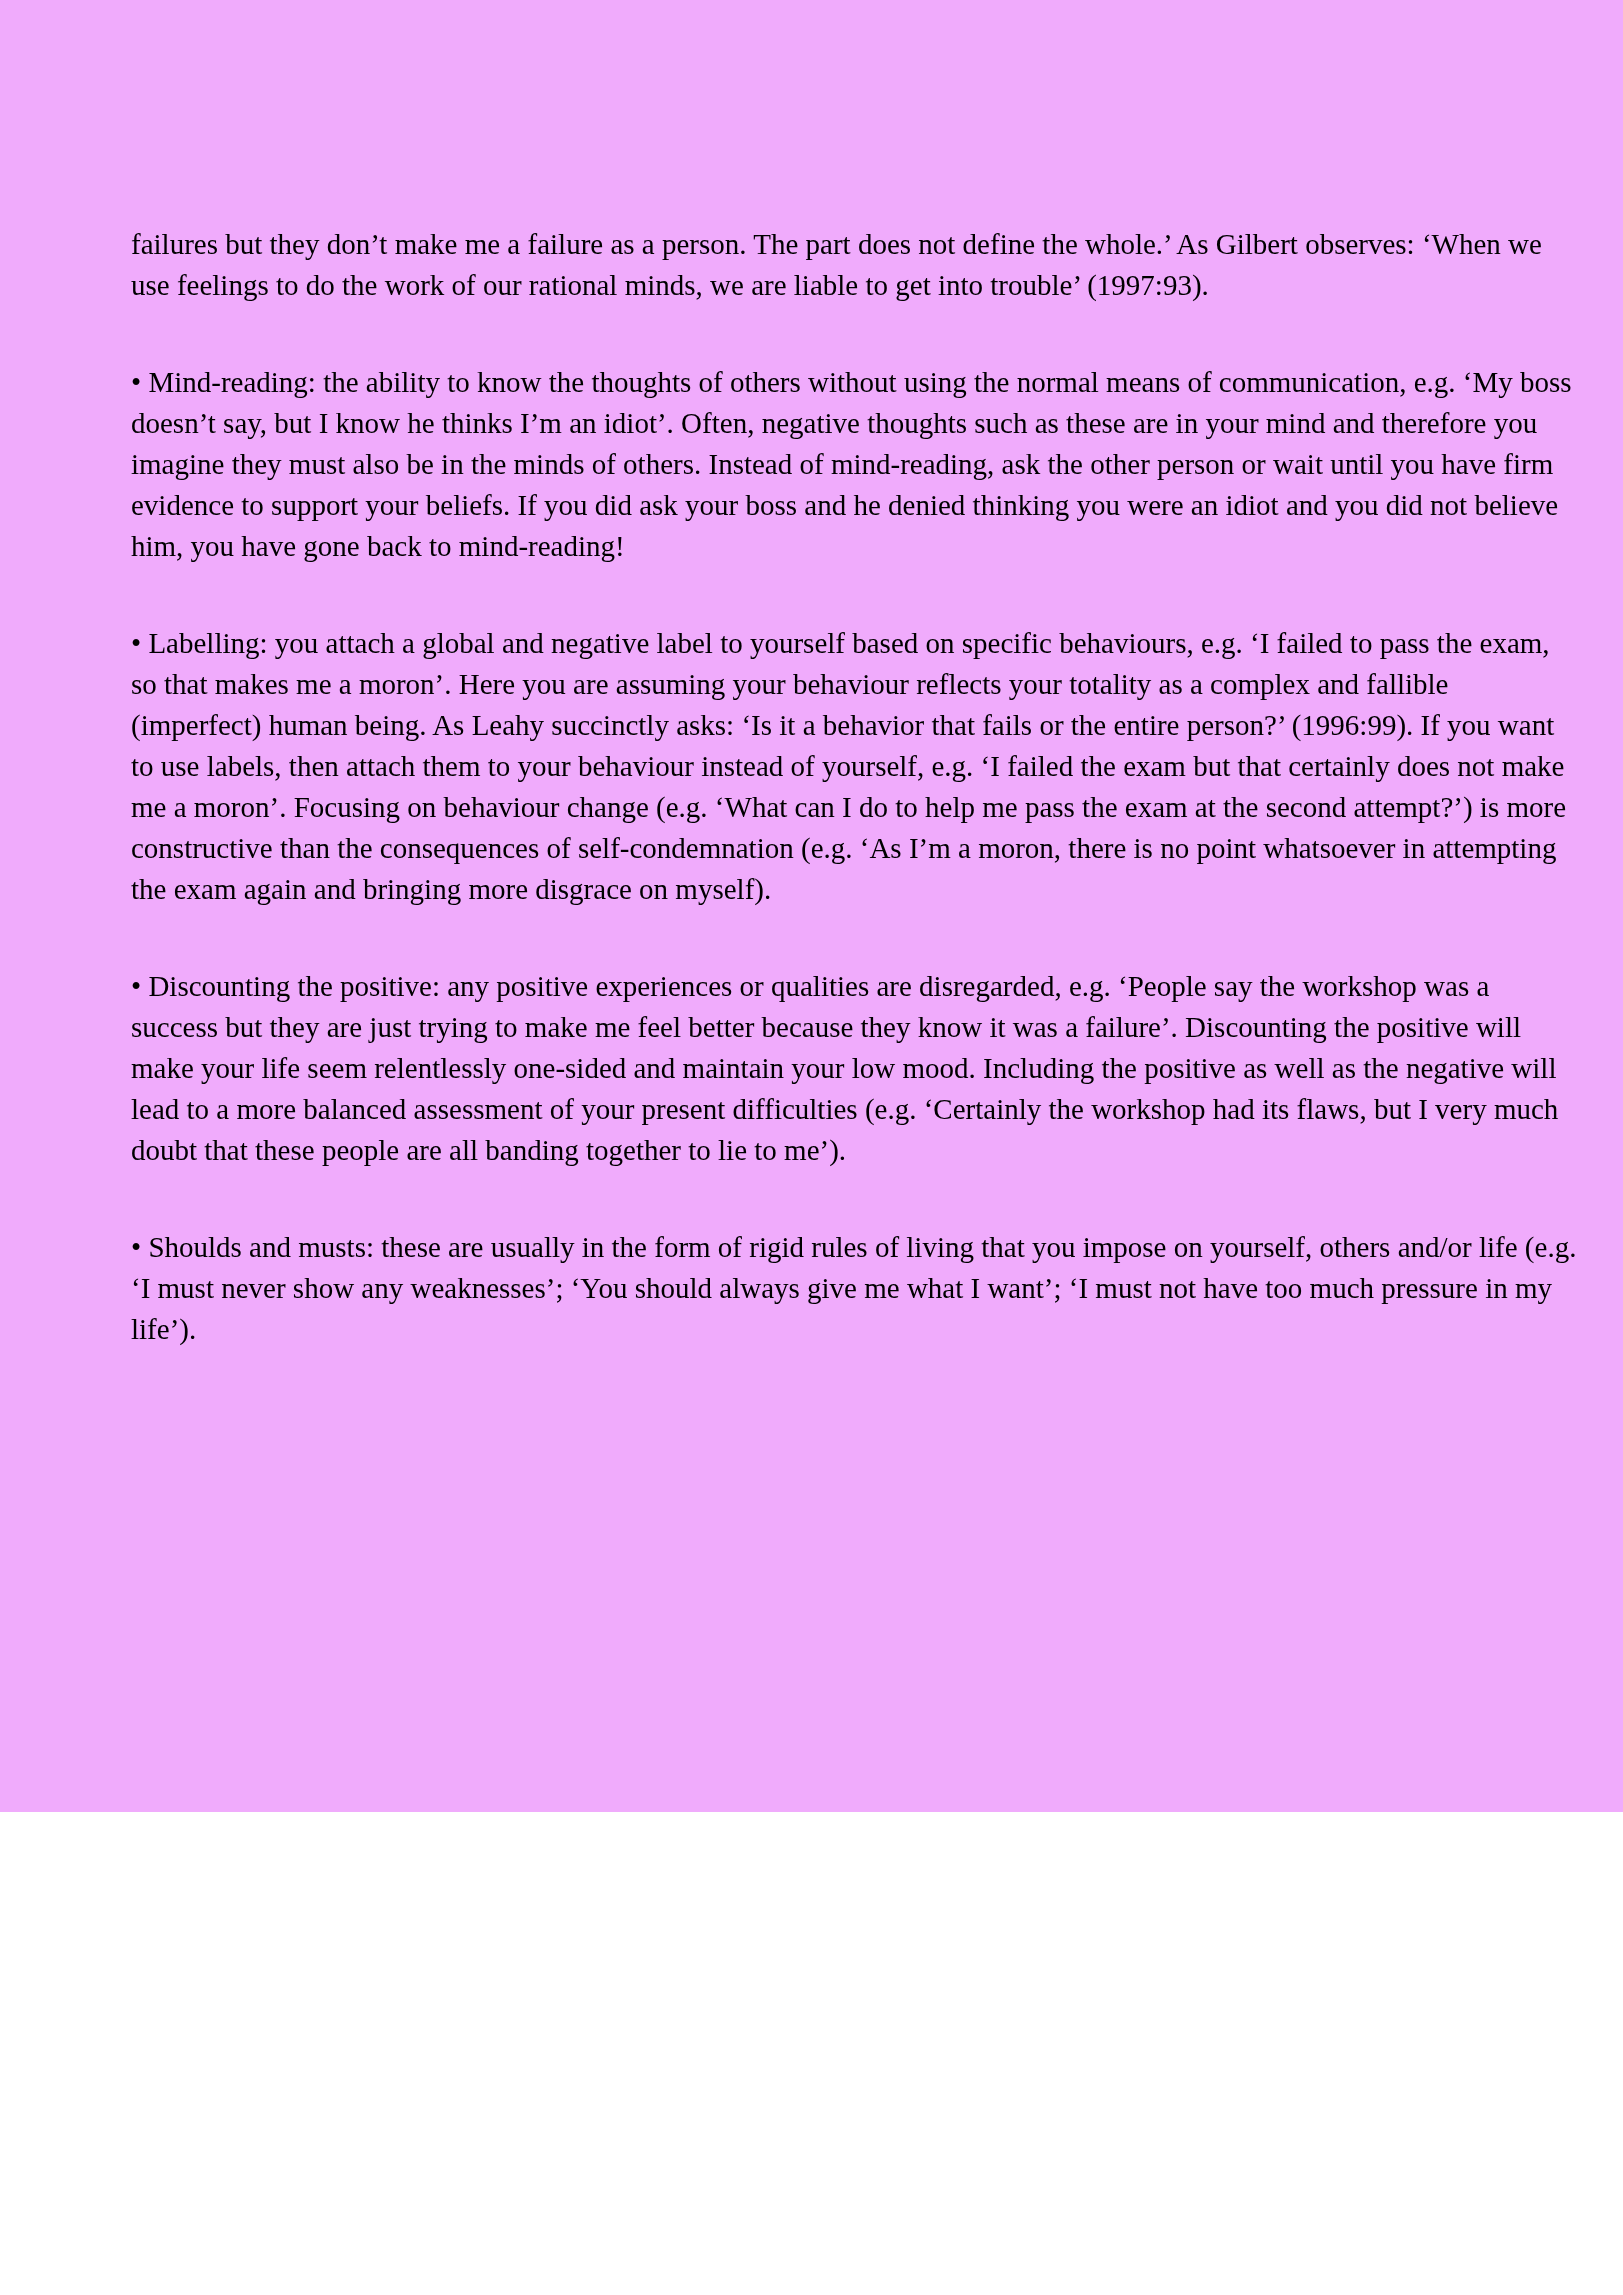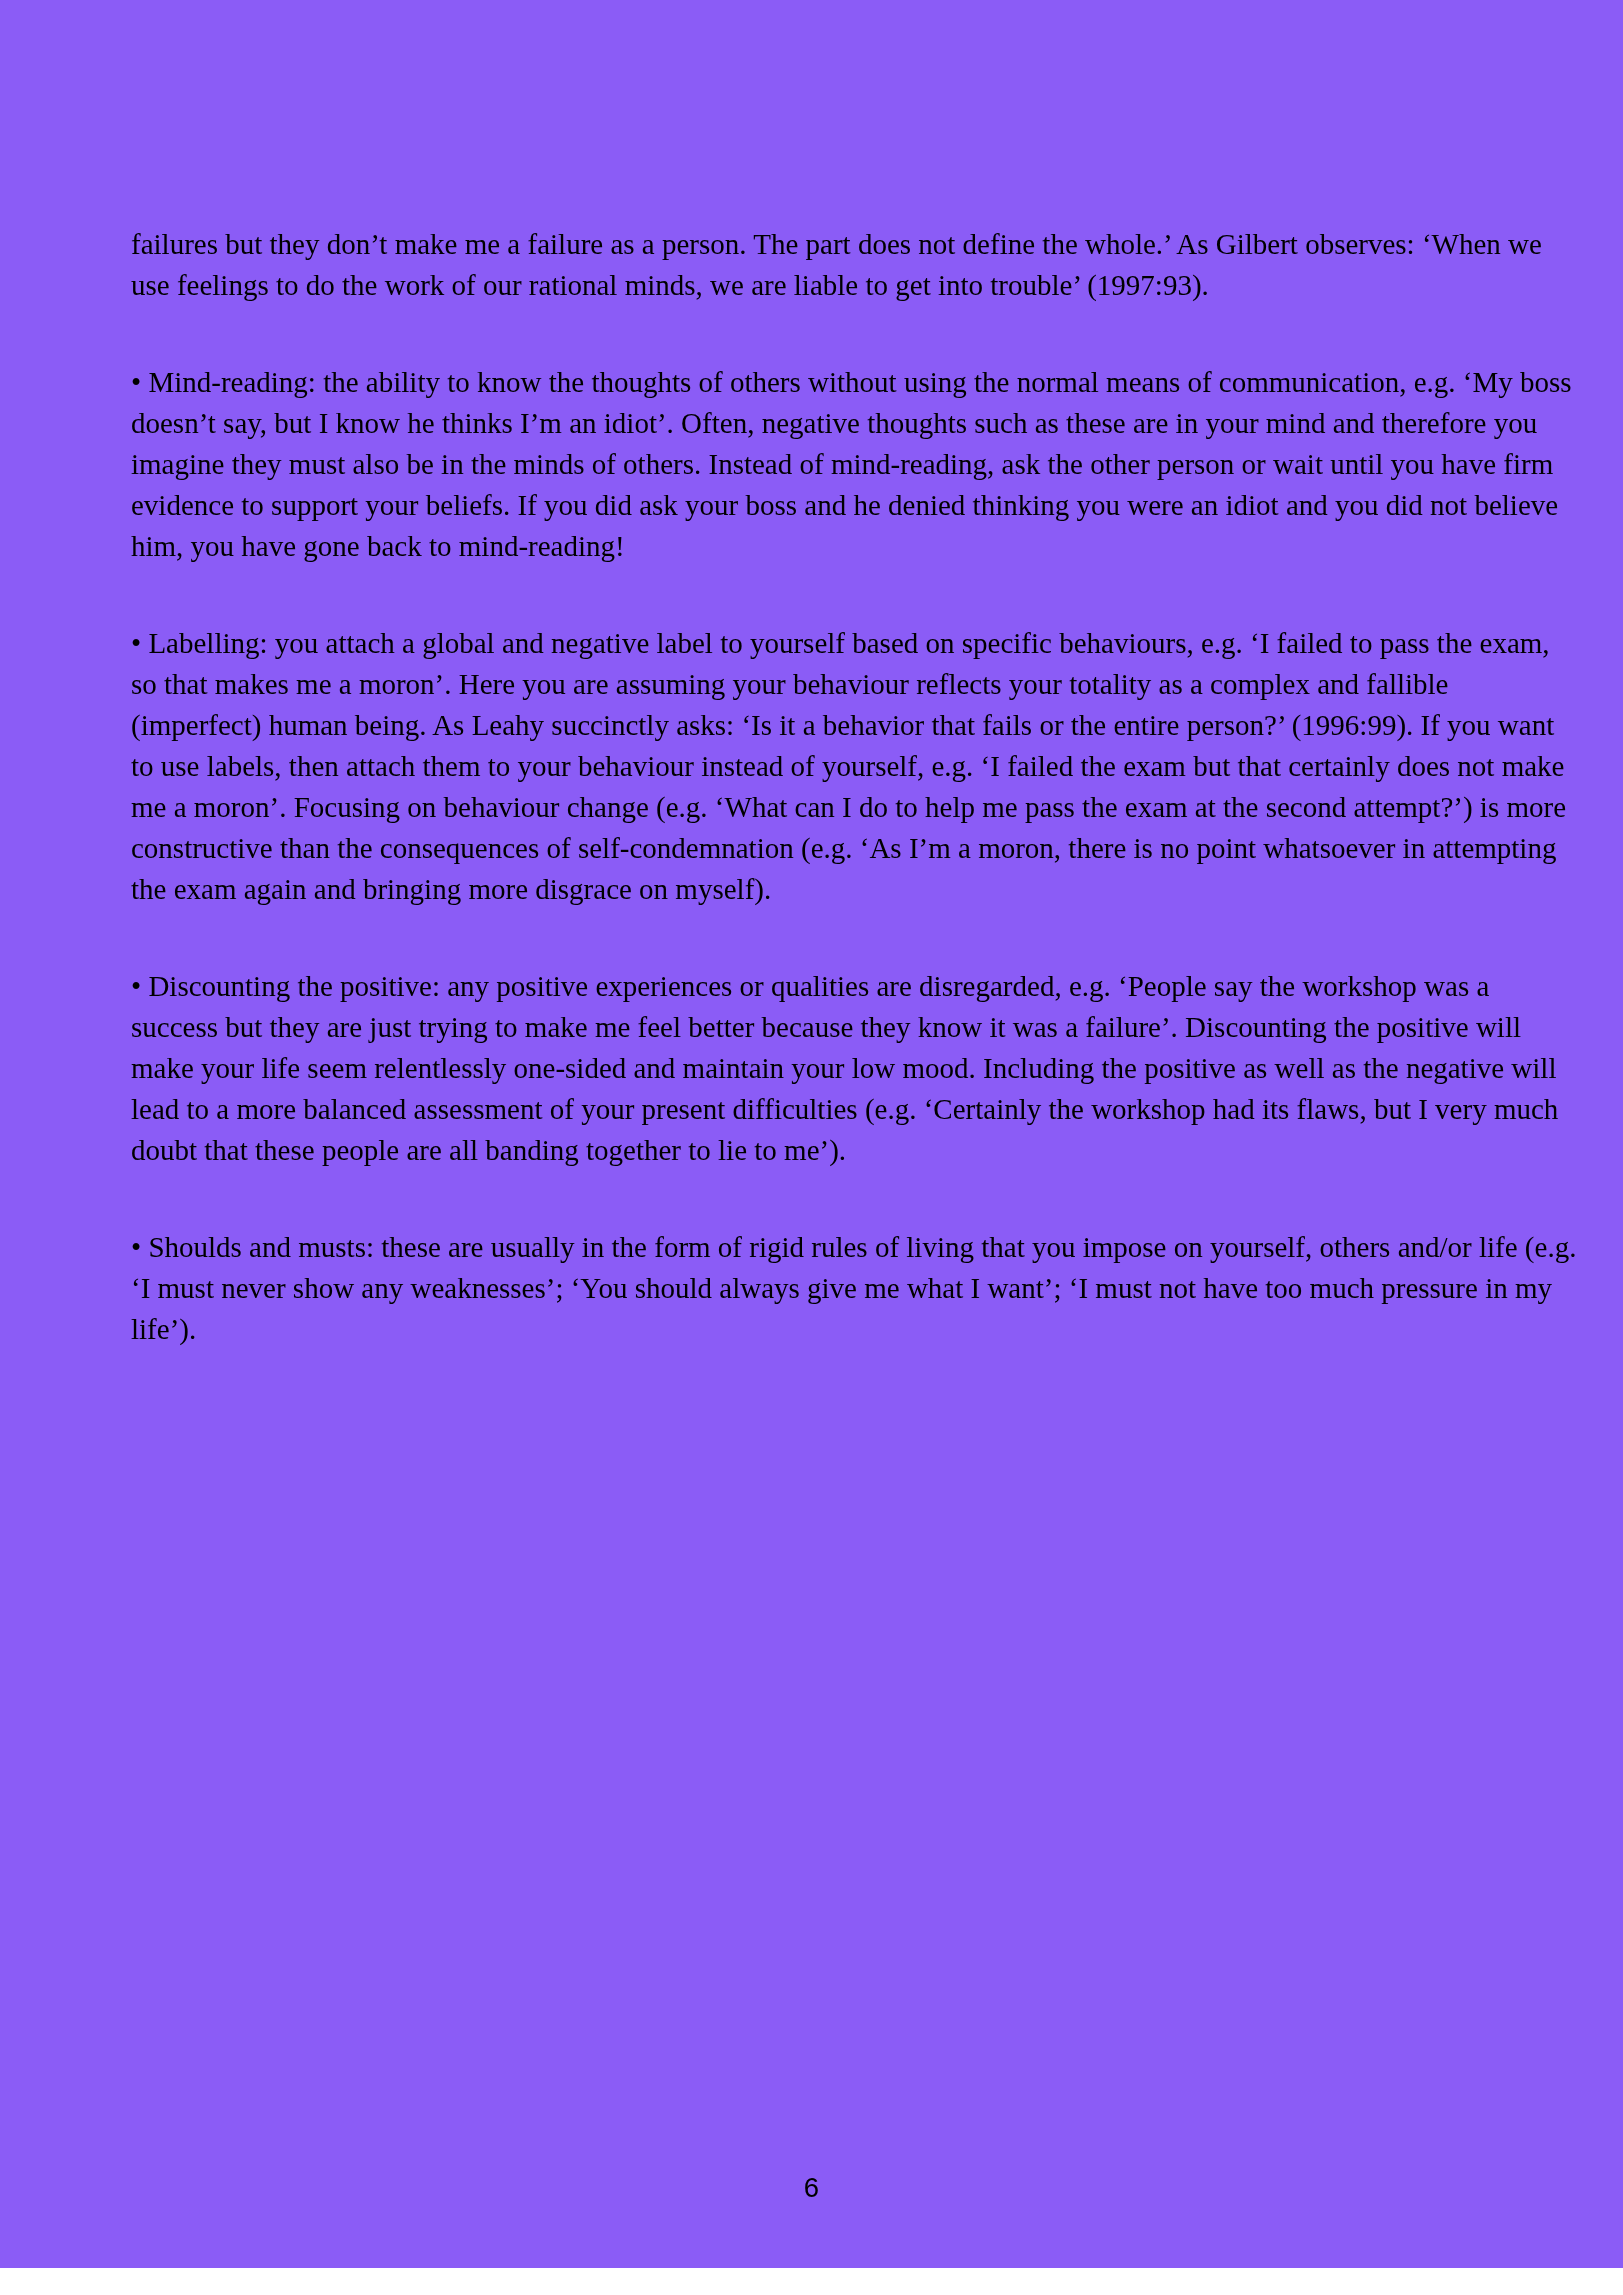--- a/index.html
+++ b/index.html
@@ -3,22 +3,22 @@
 <meta charset="utf-8">
 <style>
   html, body {
     margin: 0;
     padding: 0;
     background: #ffffff;
   }
   .page {
     position: relative;
     width: 1623px;
-    height: 2268px;
-    background: #8b5cf6;
+    height: 1812px;
+    background: #f0abfc;
     overflow: hidden;
   }
   .content {
     position: absolute;
     left: 131px;
     top: 224px;
     width: 1447px;
   }
   .para {
     margin: 0 0 56px 0;

